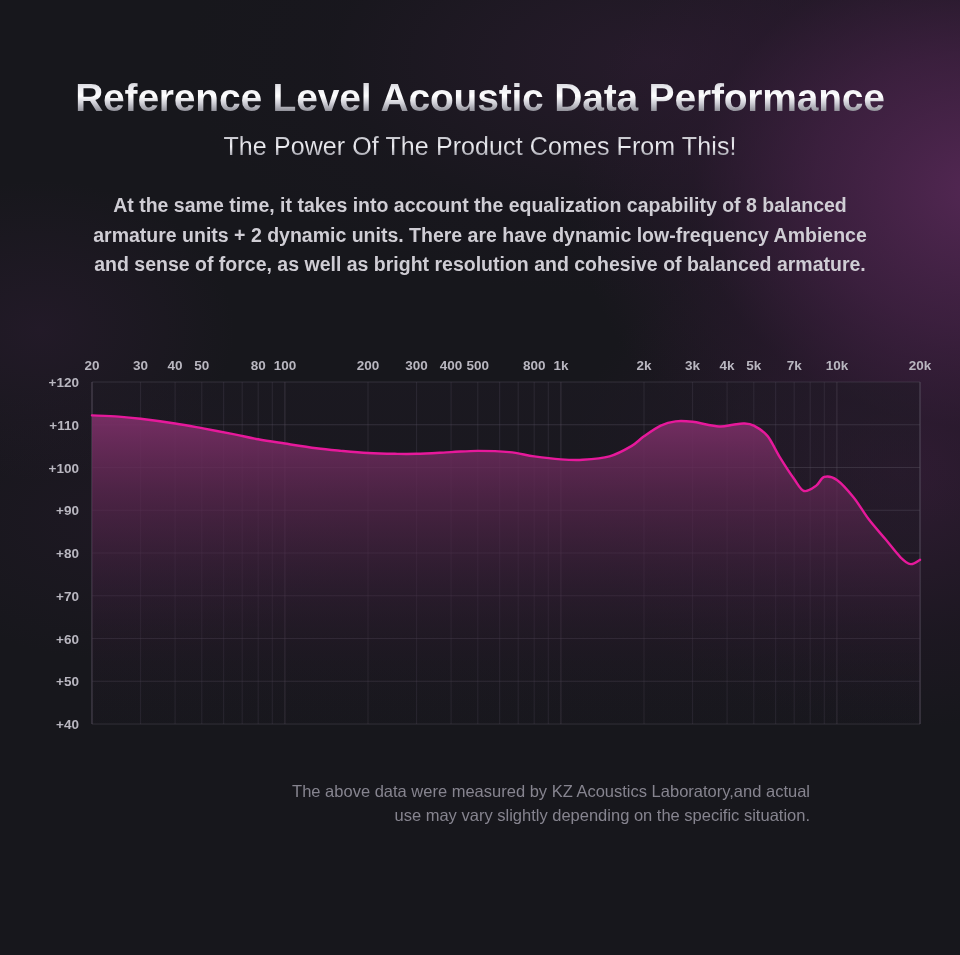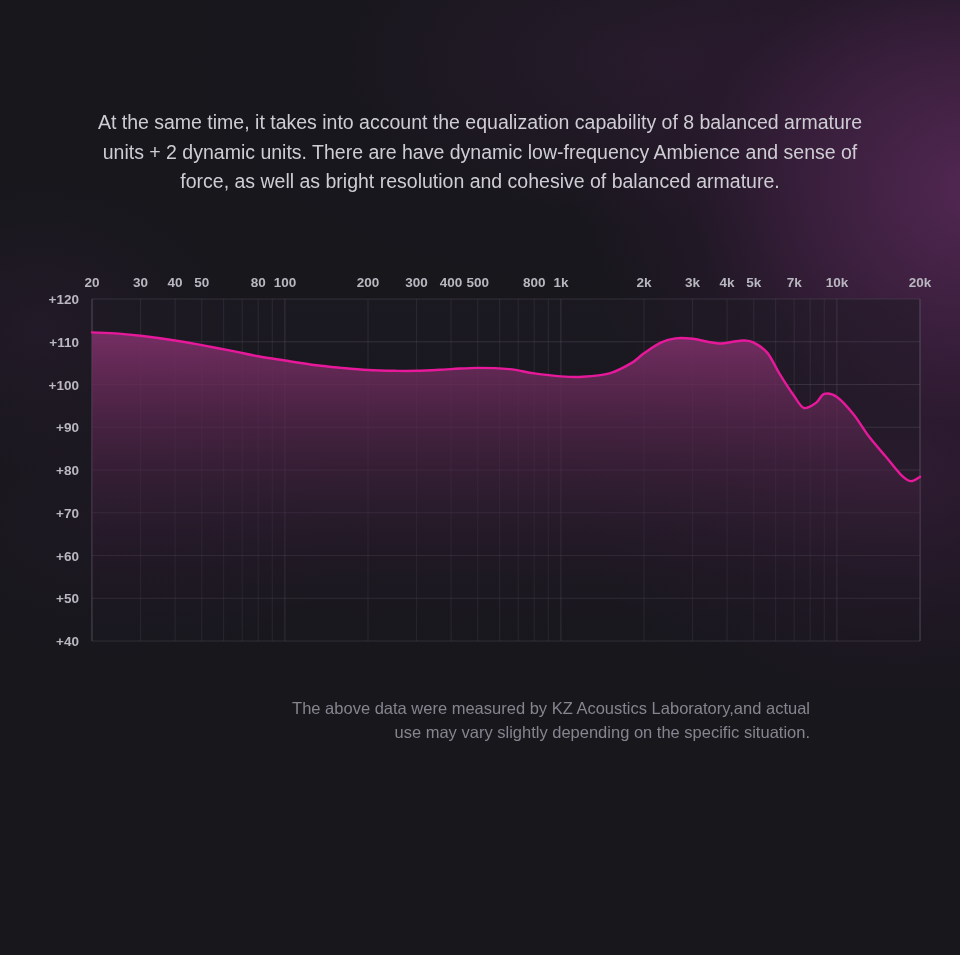--- a/index.html
+++ b/index.html
@@ -80,21 +80,21 @@
     color: transparent;
     -webkit-text-fill-color: transparent;
   }
   .intro {
     margin: 30px auto 0 auto;
     width: 800px;
     font-size: 19.5px;
     line-height: 1.52;
     color: #cfcdd4;
     text-align: center;
-    font-weight: 400;
+    font-weight: 700;
   }
 
   
   .chart-wrap {
     position: relative;
     margin-top: 60px;
     width: 960px;
     height: 400px;
     font-weight: bold;
   }
@@ -123,20 +123,22 @@
 </head>
 <body>
 
 <div class="bg-base"></div>
 <div class="bg-glow-right"></div>
 <div class="bg-glow-left"></div>
 
 <div class="content">
 
   <div class="header">
+    <h1 class="main-title">Reference Level Acoustic Data Performance</h1>
+    <div class="sub-title">The Power Of The Product Comes From This!</div>
     <p class="intro">At the same time, it takes into account the equalization capability of 8 balanced armature units + 2 dynamic units. There are have dynamic low-frequency Ambience and sense of force, as well as bright resolution and cohesive of balanced armature.</p>
   </div>
 
   <div class="chart-wrap">
     <svg class="chart-svg" id="chart" width="960" height="400" viewBox="0 0 960 400">
       <defs>
         <linearGradient id="areaGrad" x1="0" y1="0" x2="0" y2="1">
           <stop offset="0%" stop-color="#7a2f66" stop-opacity="0.95"></stop>
           <stop offset="25%" stop-color="#5d2751" stop-opacity="0.75"></stop>
           <stop offset="55%" stop-color="#3d203c" stop-opacity="0.50"></stop>

